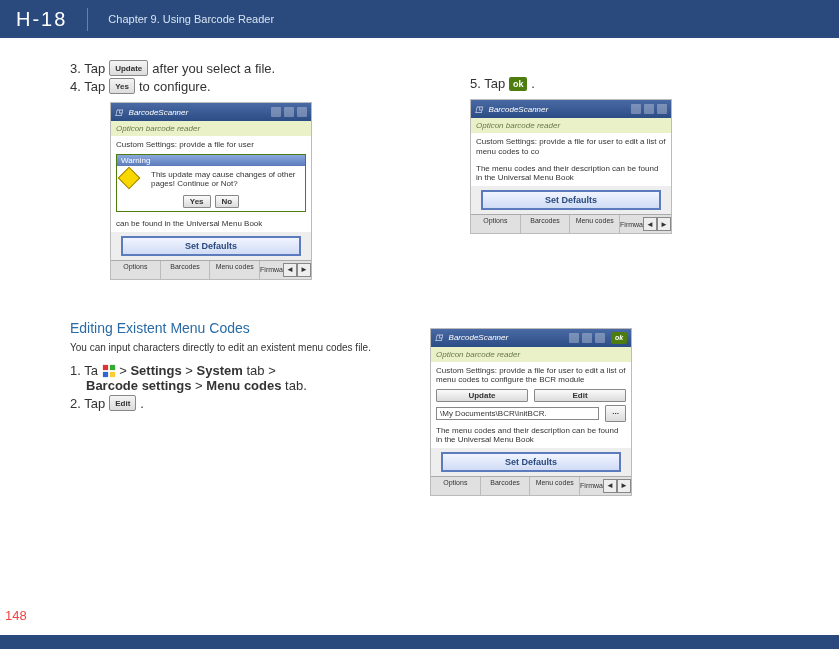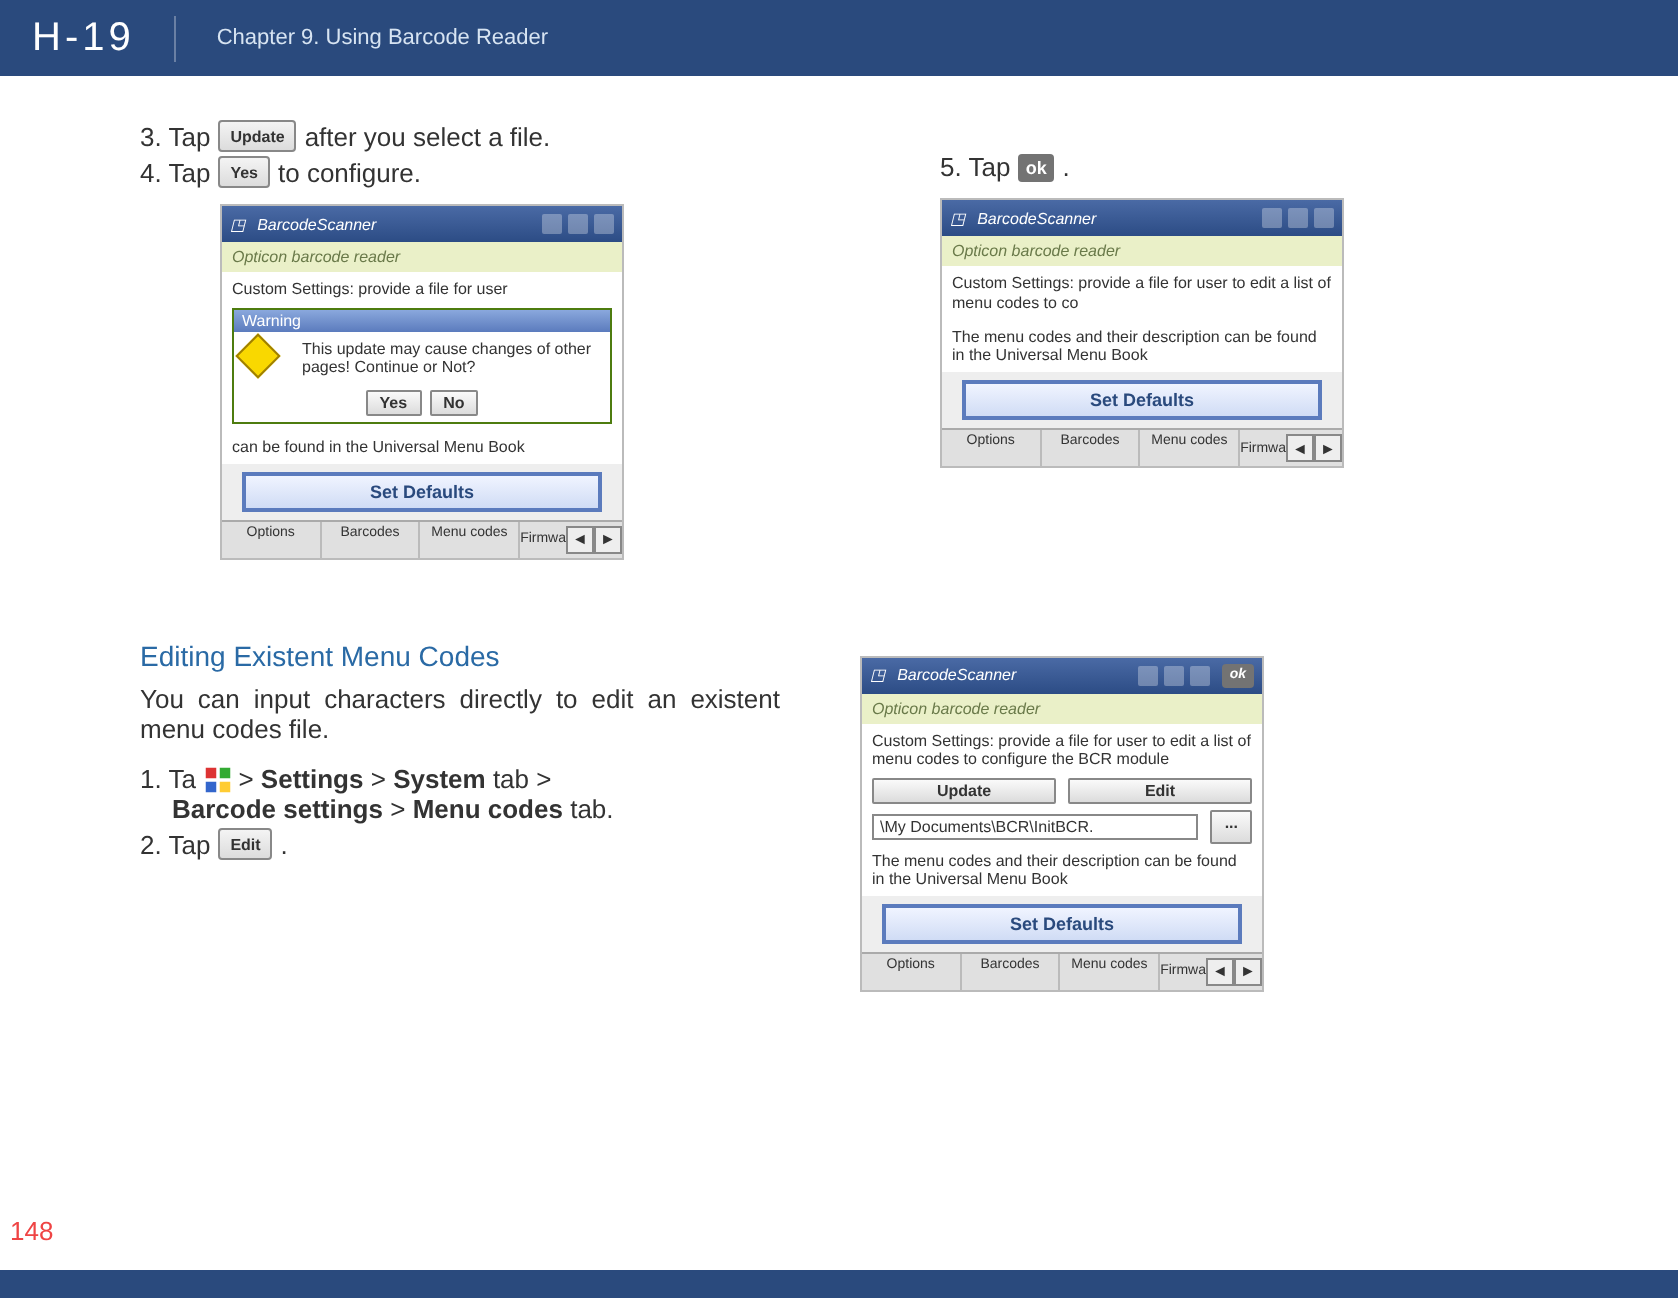--- a/index.html
+++ b/index.html
@@ -6,21 +6,21 @@
   #page{width:839px;height:649px;position:relative;overflow:hidden;}
   #topbar{background:#2a4a7d;height:38px;display:flex;align-items:center;padding:0 16px;color:#fff;}
   #h19{font-family:"Arial",sans-serif;font-weight:300;letter-spacing:2px;font-size:20px;border-right:1px solid rgba(255,255,255,.3);padding-right:20px;}
   #chap{font-size:11px;margin-left:20px;color:#d7e4f2;}
   #content{position:absolute;top:38px;left:0;right:0;bottom:30px;padding:20px 50px 0 70px;}
   .col{display:flex;gap:60px;}
   .left{flex:0 0 340px;}
   .right{flex:0 0 250px;}
   .line{font-size:13px;margin:2px 0;display:flex;align-items:center;gap:4px;flex-wrap:wrap;}
   .btnimg{display:inline-flex;align-items:center;justify-content:center;font-size:8px;font-weight:bold;height:14px;padding:0 5px;border:1px solid #888;border-radius:2px;background:linear-gradient(#f4f4f4,#dcdcdc);color:#333;}
-  .okimg{display:inline-flex;align-items:center;justify-content:center;font-size:9px;font-weight:bold;height:14px;width:18px;border-radius:2px;background:#737373;color:#fff;}
+  .okimg{display:inline-flex;align-items:center;justify-content:center;font-size:9px;font-weight:bold;height:14px;width:18px;border-radius:2px;background:#4d7c0f;color:#fff;}
   
   .shot{width:200px;border:1px solid #bbb;background:#eee;font-size:8px;color:#333;margin-top:8px;}
   .shot .titlebar{background:linear-gradient(#4a6aa5,#2c4c85);color:#fff;height:18px;display:flex;align-items:center;padding:0 4px;font-style:italic;gap:6px;}
   .shot .tbicons{margin-left:auto;display:flex;gap:3px;}
   .tbicons span{width:10px;height:10px;background:rgba(255,255,255,.3);border-radius:1px;}
   .shot .subtitle{background:#eaf0c8;color:#6a7a4a;padding:3px 5px;font-style:italic;}
   .shot .body{background:#fff;padding:4px 5px;}
   .shot .body p{margin:0 0 4px;font-size:8px;line-height:1.2;}
   .shot .dlg{border:1px solid #4d7c0f;margin:3px 0;}
   .shot .dlghead{background:linear-gradient(#8aa8dd,#5b7bbd);color:#fff;padding:1px 4px;font-size:8px;}
@@ -34,33 +34,33 @@
   .tabs{display:flex;background:#e0e0e0;border-top:1px solid #aaa;}
   .tab{flex:1;font-size:7px;padding:2px 0;text-align:center;border-right:1px solid #bbb;}
   .tab:last-child{border-right:none;}
   .field{border:1px solid #888;padding:1px 3px;background:#fff;font-size:8px;margin:2px 0;display:flex;align-items:center;}
   .row2{display:flex;gap:6px;}
   .scrollbtns{display:flex;margin-left:auto;}
   .scrollbtns span{width:12px;height:12px;border:1px solid #888;background:#eee;font-size:8px;display:flex;align-items:center;justify-content:center;}
   .section2{margin-top:40px;display:flex;gap:40px;}
   .sec2left{flex:0 0 320px;}
   h4{color:#2a6aa5;font-weight:400;font-size:14px;margin:0 0 6px;}
-  .para{font-size:13px;text-align:justify;margin-bottom:10px;}
+  .para{font-size:10px;text-align:justify;margin-bottom:10px;}
   .step{font-size:13px;margin:2px 0 2px 0;text-indent:-16px;padding-left:16px;}
   .winicon{display:inline-flex;width:14px;height:14px;vertical-align:middle;}
   .winicon svg{width:100%;height:100%;}
   #pagenum{position:absolute;left:5px;bottom:26px;font-size:13px;color:#ef4444;}
   #bottombar{position:absolute;left:0;right:0;bottom:0;height:14px;background:#2a4a7d;}
 </style>
 </head>
 <body>
 
 <div id="page">
   <div id="topbar">
-    <div id="h19">H-19</div>
+    <div id="h19">H-18</div>
     <div id="chap">Chapter 9. Using Barcode Reader</div>
   </div>
 
   <div id="content">
     <div class="col">
       <div class="left">
         <div class="line">
           <span>3. Tap</span>
           <span class="btnimg">Update</span>
           <span>after you select a file.</span>

